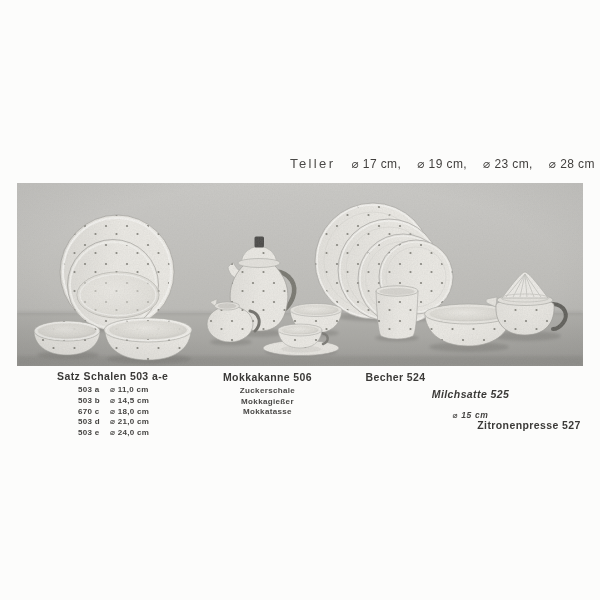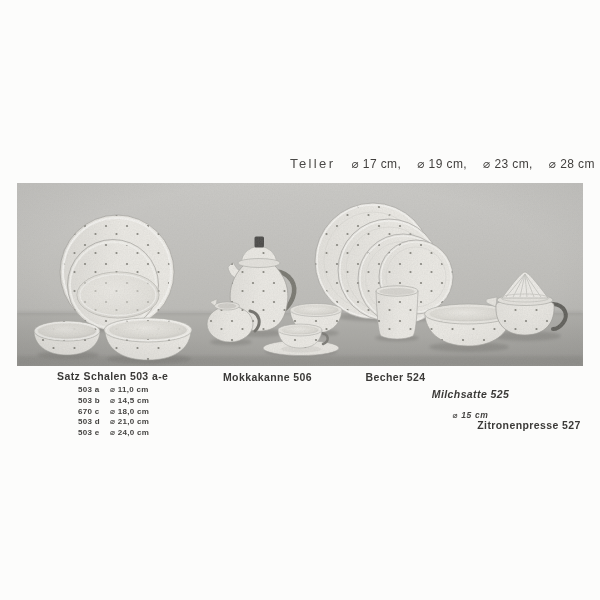--- a/index.html
+++ b/index.html
@@ -237,20 +237,25 @@
     </div>
     <div class="s-row">
       <span class="s-code">503 e</span>
       <span class="s-size">⌀ 24,0 cm</span>
     </div>
   </div>
 </div>
 
 <div class="abs" id="cap-mokka">
   <div class="caption-title">Mokkakanne 506</div>
+  <div class="sub-items">
+    <div class="sub-item">Zuckerschale</div>
+    <div class="sub-item">Mokkagießer</div>
+    <div class="sub-item">Mokkatasse</div>
+  </div>
 </div>
 
 <div class="abs" id="cap-becher">
   <div class="caption-title">Becher 524</div>
 </div>
 
 <div class="abs" id="cap-zitrone">
   <div class="caption-title">Zitronenpresse 527</div>
 </div>
 

